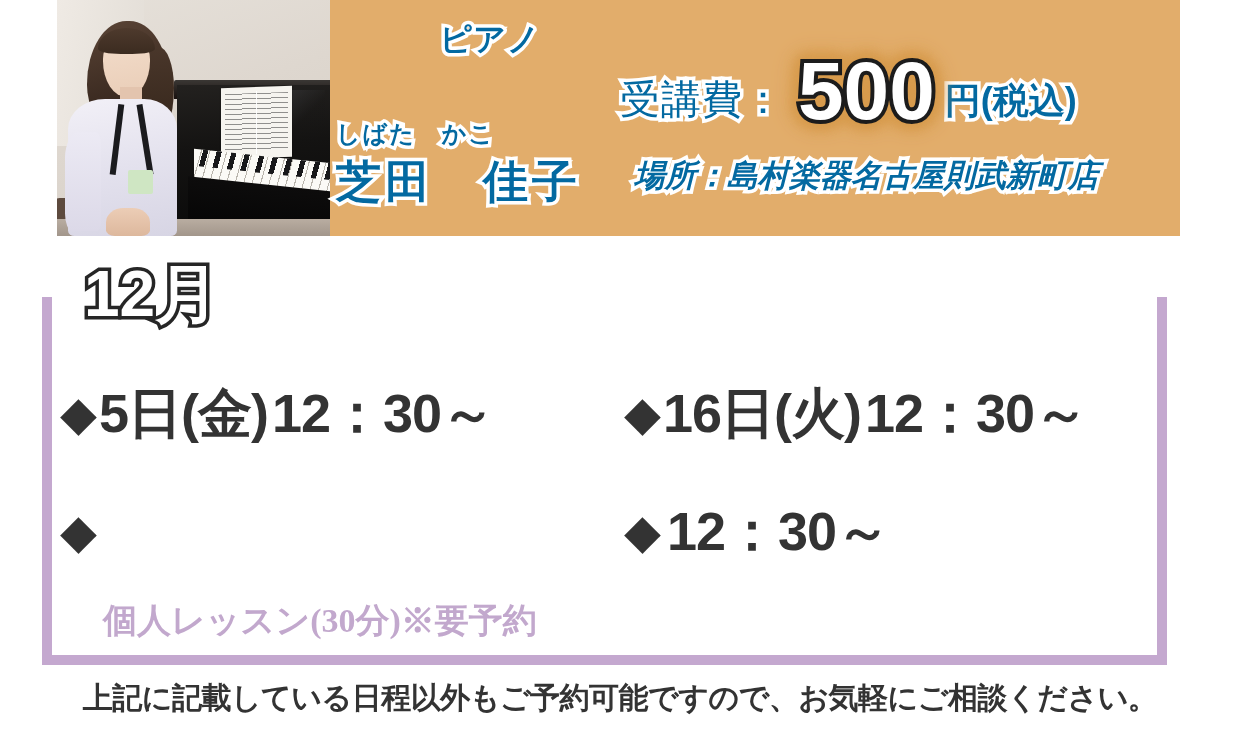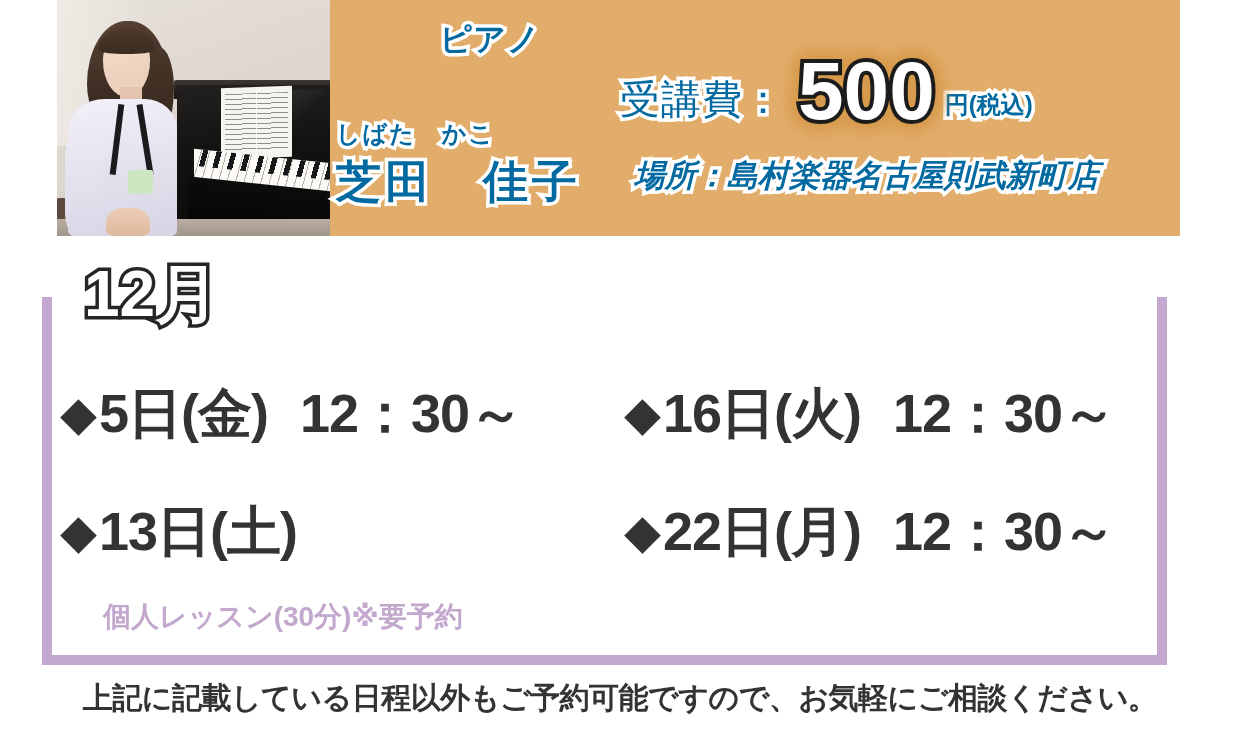--- a/index.html
+++ b/index.html
@@ -234,21 +234,21 @@
     paint-order: stroke fill;
     position: relative;
     top: 6px;
     filter:
       drop-shadow(0 0 7px #d79b4d)
       drop-shadow(0 0 7px #d79b4d)
       drop-shadow(0 0 5px #d79b4d);
     text-align: center;
   }
   #fee-unit {
-    font-size: 24px;
+    font-size: 36px;
     font-weight: bold;
   }
 
   #venue-line {
     position: absolute;
     left: 634px;
     top: 155px;
     font-size: 31px;
     font-weight: bold;
     letter-spacing: 0px;
@@ -317,30 +317,31 @@
   }
   .cell-left { width: 560px; padding-left: 8px; }
   .cell-right { width: 540px; padding-left: 6px; }
   .diamond-icon {
     font-size: 48px;
     line-height: 1;
     margin-right: 2px;
     color: #333333;
   }
   .sched-date { letter-spacing: -1px; text-align: right; }
-  .sched-time { margin-left: 32px; letter-spacing: -1px; }
+  .sched-time { margin-left: 4px; letter-spacing: -1px; }
 
   #lesson-note {
     position: absolute;
     left: 103px;
     top: 598px;
-    font-size: 28px;
+    font-size: 34px;
     font-weight: bold;
     color: #c2a8cd;
     letter-spacing: 0px;
+    font-family: Liberation Serif, serif;
   }
 
   #footer-note {
     position: absolute;
     left: 0;
     top: 678px;
     width: 1240px;
     text-align: center;
     font-size: 30px;
     font-weight: bold;
@@ -417,25 +418,23 @@
     </div>
     <div class="schedule-cell cell-right">
       <span class="diamond-icon">◆</span>
       <span class="sched-date">16日(火)</span>
       <span class="sched-time">12：30～</span>
     </div>
   </div>
   <div class="schedule-row">
     <div class="schedule-cell cell-left">
       <span class="diamond-icon">◆</span>
-      <span class="sched-date">13日(土)</span>
     </div>
     <div class="schedule-cell cell-right">
       <span class="diamond-icon">◆</span>
-      <span class="sched-date">22日(月)</span>
       <span class="sched-time">12：30～</span>
     </div>
   </div>
 </div>
 
 <div id="lesson-note">個人レッスン(30分)※要予約</div>
 
 <div id="footer-note">上記に記載している日程以外もご予約可能ですので、お気軽にご相談ください。</div>
 
 </body></html>

